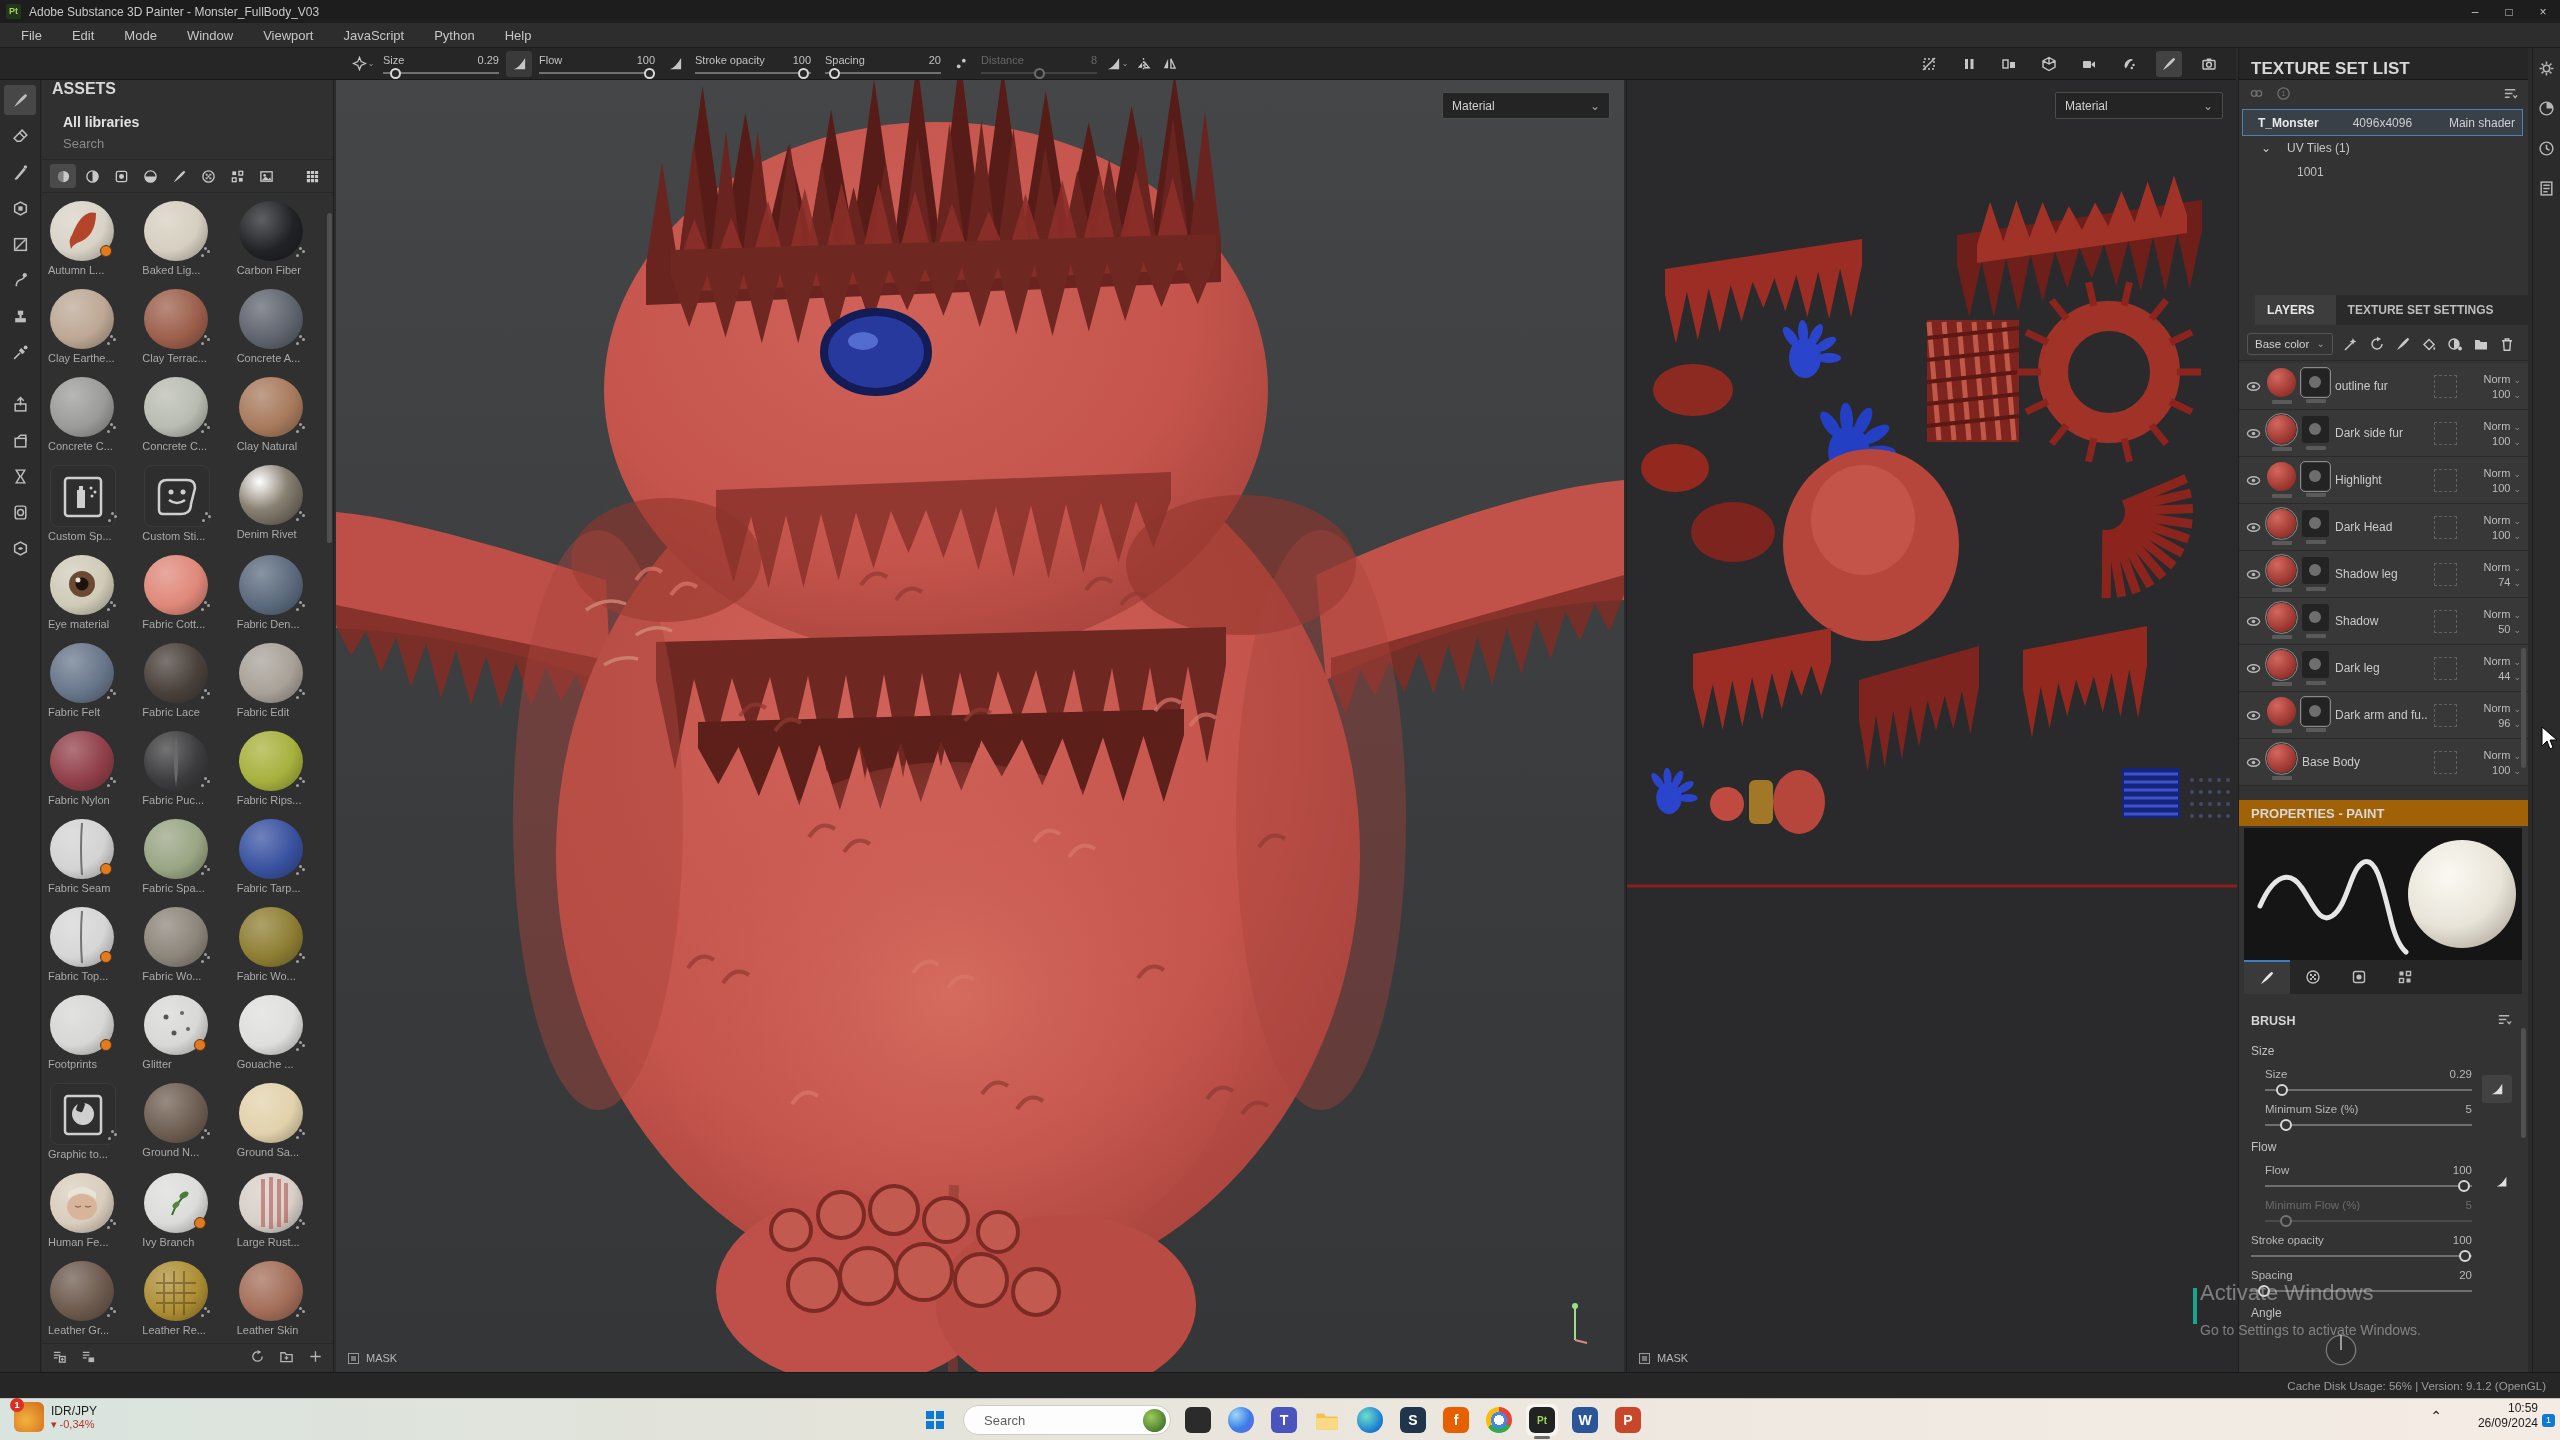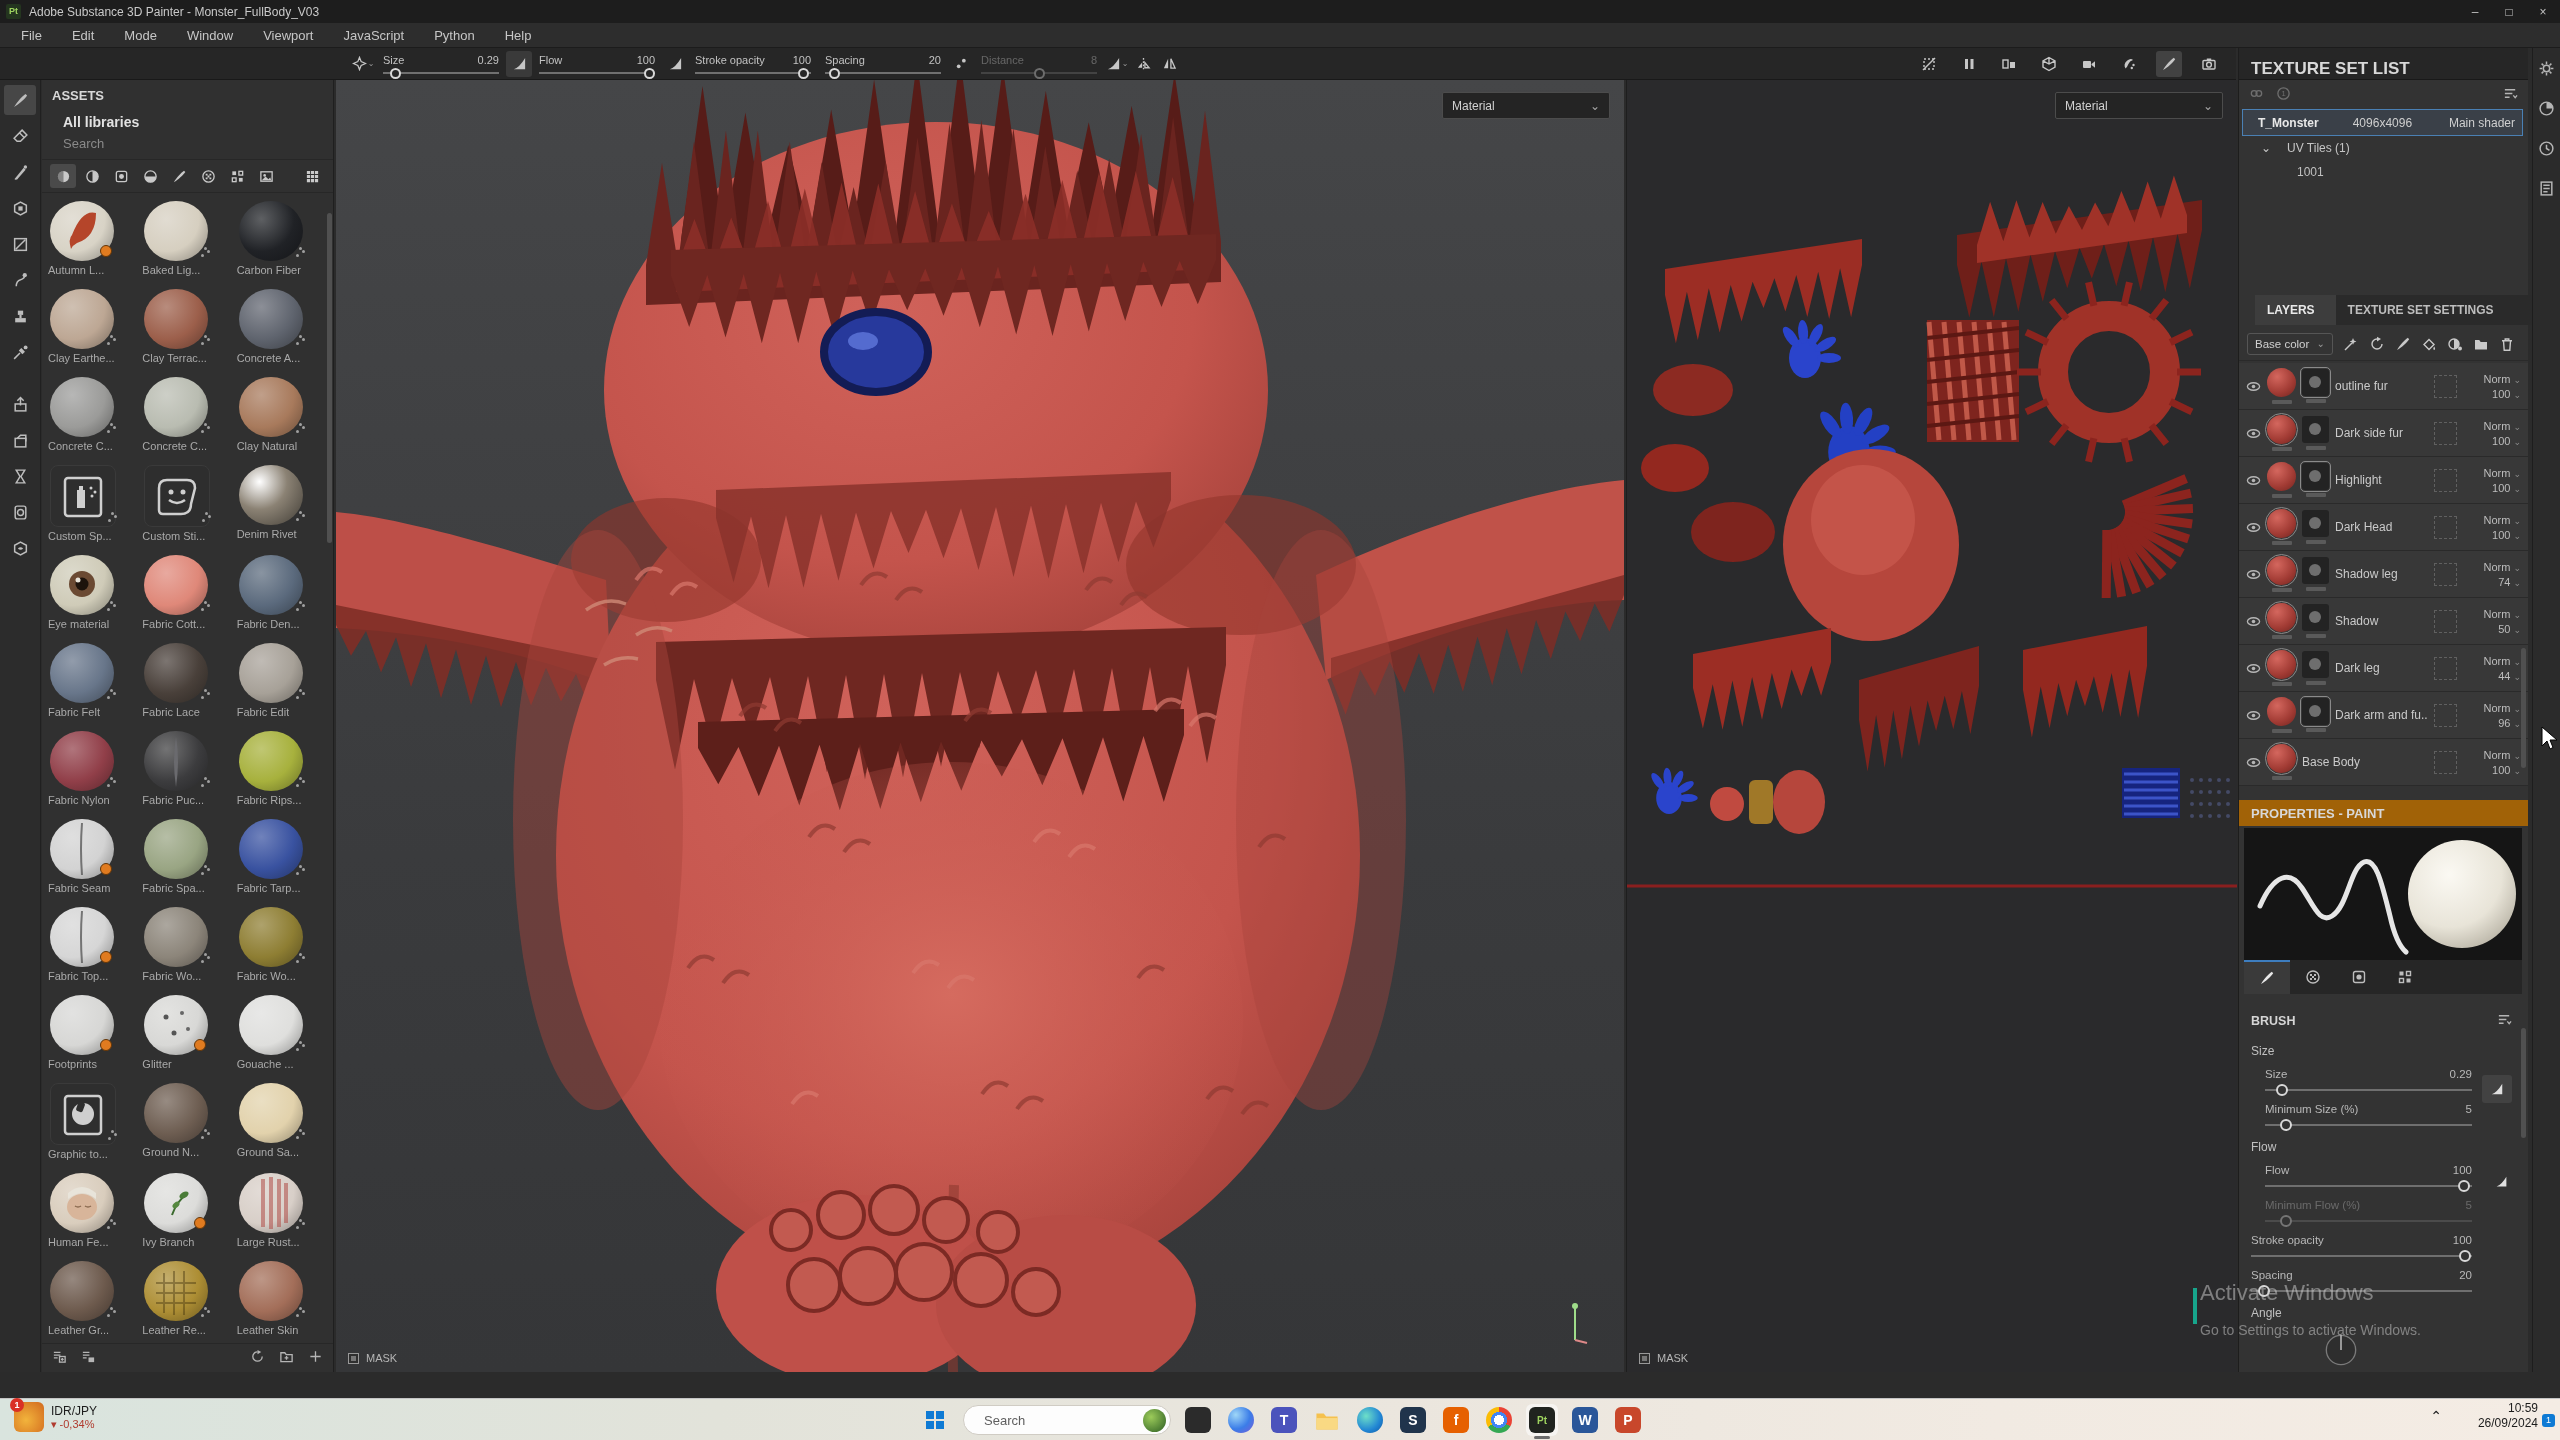--- a/index.html
+++ b/index.html
@@ -28,21 +28,21 @@
   .cd{font-size:8px;color:#9a9a9a;margin-left:1px;}
   .ic{display:inline-flex;}
   .ic svg{width:15px;height:15px;fill:currentColor;}
   
   .ltools{position:absolute;left:0;top:80px;width:41px;bottom:68px;background:#2c2c2c;border-right:1px solid #202020;display:flex;flex-direction:column;align-items:center;padding-top:5px;gap:6px;box-sizing:border-box;}
   .ltool{width:32px;height:30px;display:flex;align-items:center;justify-content:center;color:#bdbdbd;flex:none;}
   .ltool.active{background:#474747;border-radius:3px;}
   .ltool.sep{height:10px;}
   
   .assets{position:absolute;left:42px;top:80px;width:292px;bottom:68px;background:#303030;border-right:1px solid #1f1f1f;display:flex;flex-direction:column;box-sizing:border-box;}
-  .phead{height:30px;flex:none;display:flex;align-items:center;padding:0 10px;font-weight:bold;font-size:13px;color:#d8d8d8;gap:14px;}
+  .phead{height:30px;flex:none;display:flex;align-items:flex-start;padding:0 10px;font-weight:bold;font-size:16px;color:#d8d8d8;gap:14px;}
   .phead .sp{margin-left:auto;}
   .librow{display:flex;align-items:center;gap:9px;padding:4px 12px;font-weight:bold;font-size:14px;color:#e2e2e2;flex:none;}
   .searchrow{display:flex;align-items:center;gap:9px;padding:2px 12px 8px;color:#8a8a8a;flex:none;border-bottom:1px solid #272727;}
   .filters{display:flex;align-items:center;gap:3px;padding:4px 8px;border-bottom:1px solid #272727;flex:none;}
   .ficon{width:26px;height:24px;display:flex;align-items:center;justify-content:center;color:#c9c9c9;border-radius:3px;}
   .ficon.active{background:#4a4a4a;}
   .ficon.last{margin-left:auto;}
   .agrid{flex:1;overflow:hidden;display:grid;grid-template-columns:repeat(3,1fr);align-content:start;padding:8px 2px 0 6px;row-gap:12px;position:relative;}
   .aitem{display:flex;flex-direction:column;align-items:flex-start;width:92px;}
   .athumb{width:64px;height:60px;border-radius:50%;position:relative;margin-left:2px;flex:none;}
@@ -1631,20 +1631,23 @@
       <span><svg viewBox="0 0 16 16" width="17" height="17" style="fill:currentColor">
           <circle cx="8" cy="8" r="6" fill="none" stroke="currentColor" stroke-width="1.4"></circle>
           <path d="M8,4.5 V8 L10.8,9.8" fill="none" stroke="currentColor" stroke-width="1.4"></path>
         </svg></span>
       <span><svg viewBox="0 0 16 16" width="17" height="17" style="fill:currentColor">
           <rect x="3" y="2" width="10" height="12" fill="none" stroke="currentColor" stroke-width="1.4"></rect>
           <path d="M5,5 h6 M5,8 h6 M5,11 h4" fill="none" stroke="currentColor" stroke-width="1.4"></path>
         </svg></span>
     </div>
 
+  <div class="statusbar">
+    <span class="statustext">Cache Disk Usage:   56% | Version: 9.1.2 (OpenGL)</span>
+  </div>
 
   <div class="wmbar"></div>
   <div class="wm">
     <div class="l1">Activate Windows</div>
     <div class="l2">Go to Settings to activate Windows.</div>
   </div>
 
   <div class="taskbar">
     <div class="widget">
       <span class="wicon">

